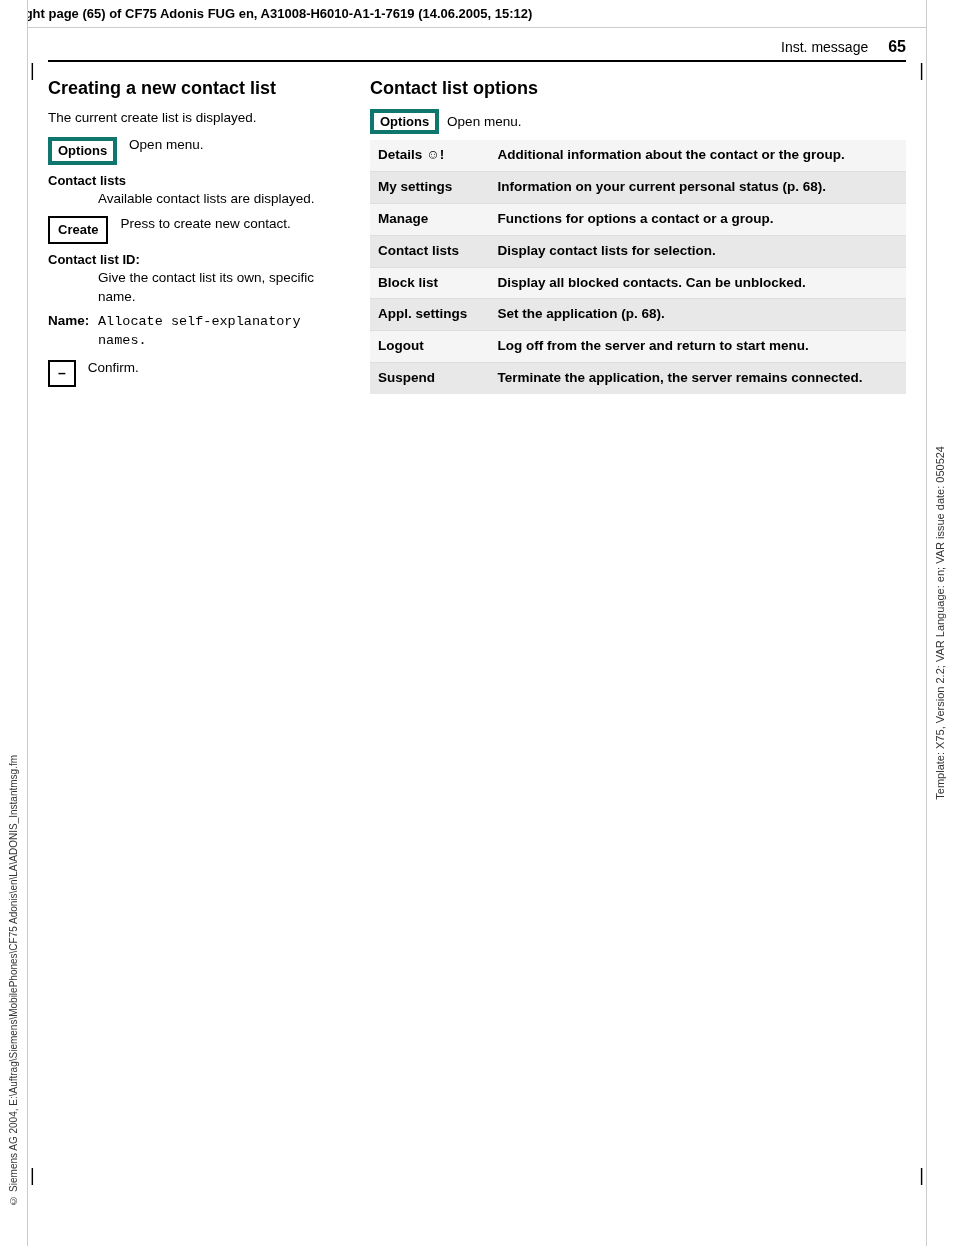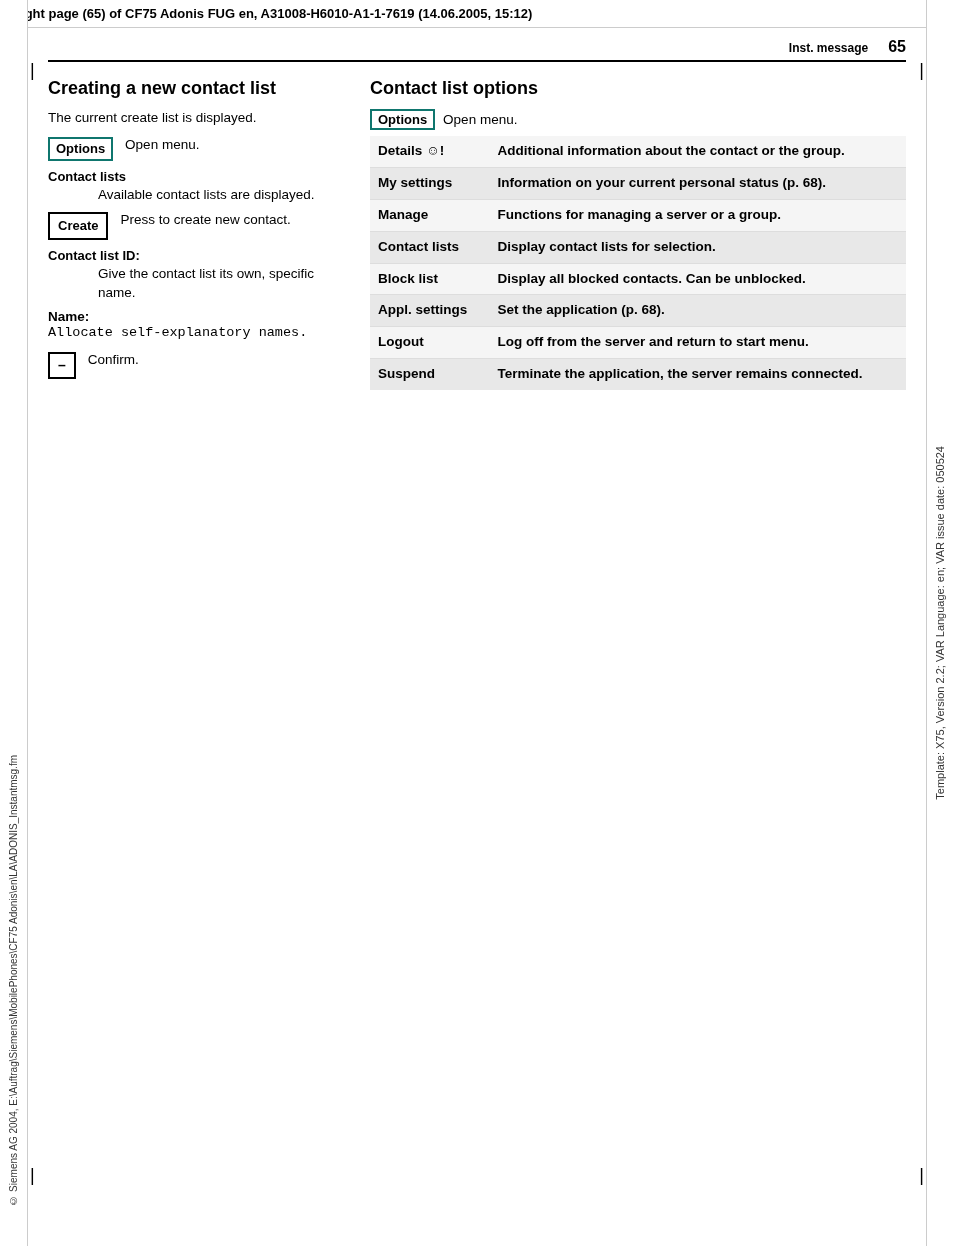--- a/index.html
+++ b/index.html
@@ -84,22 +84,22 @@
     
     .page-header {
       display: flex;
       justify-content: flex-end;
       align-items: baseline;
       padding: 8px 0 4px 0;
       border-bottom: 2px solid #000;
       margin-bottom: 16px;
     }
     .page-header-title {
-      font-weight: bold;
-      font-size: 12px;
+      font-weight: normal;
+      font-size: 14px;
       margin-right: 20px;
     }
     .page-number {
       font-weight: bold;
       font-size: 16px;
     }
 
     
     .two-columns {
       display: flex;
@@ -124,21 +124,21 @@
     .para {
       font-size: 13.5px;
       margin-bottom: 8px;
       line-height: 1.4;
     }
 
     
     .btn-options {
       display: inline-block;
       background: #fff;
-      border: 2px solid #0f766e;
+      border: 4px solid #0f766e;
       padding: 1px 6px;
       font-size: 13px;
       font-weight: bold;
       margin-right: 6px;
       vertical-align: middle;
     }
 
     .btn-create {
       display: inline-block;
       background: #fff;
@@ -191,21 +191,20 @@
       line-height: 1.4;
       margin-bottom: 6px;
     }
 
     
     .name-row {
       display: flex;
       align-items: flex-start;
       margin-bottom: 8px;
       font-size: 13.5px;
-      flex-direction: column;
     }
     .name-label {
       font-weight: bold;
       width: 50px;
       flex-shrink: 0;
     }
     .name-text {
       flex: 1;
       line-height: 1.4;
       font-family: Liberation Mono, monospace;
@@ -361,21 +360,21 @@
         <tr>
               <td class="key-cell">Details ☺!</td>
               <td>Additional information about the contact or the group.</td>
             </tr>
             <tr>
               <td class="key-cell">My settings</td>
               <td>Information on your current personal status (p. 68).</td>
             </tr>
             <tr>
               <td class="key-cell">Manage</td>
-              <td>Functions for managing a server or a group.</td>
+              <td>Functions for options a contact or a group.</td>
             </tr>
             <tr>
               <td class="key-cell">Contact lists</td>
               <td>Display contact lists for selection.</td>
             </tr>
             <tr>
               <td class="key-cell">Block list</td>
               <td>Display all blocked contacts. Can be unblocked.</td>
             </tr>
             <tr>

